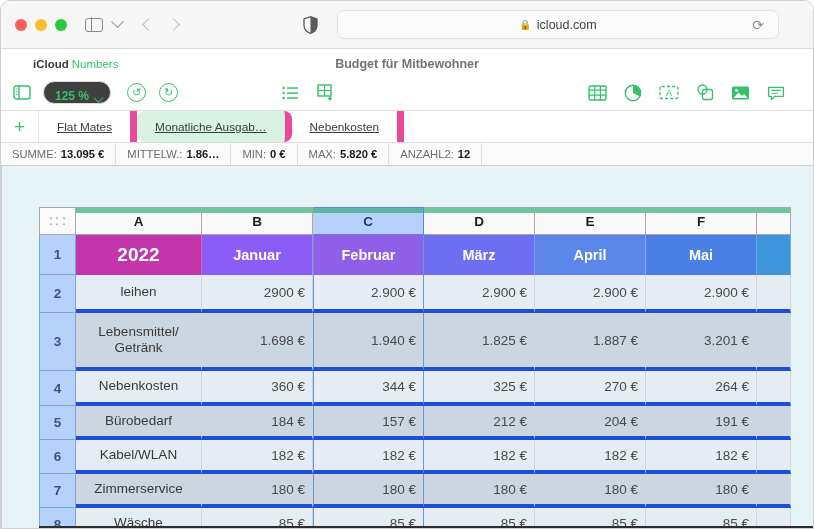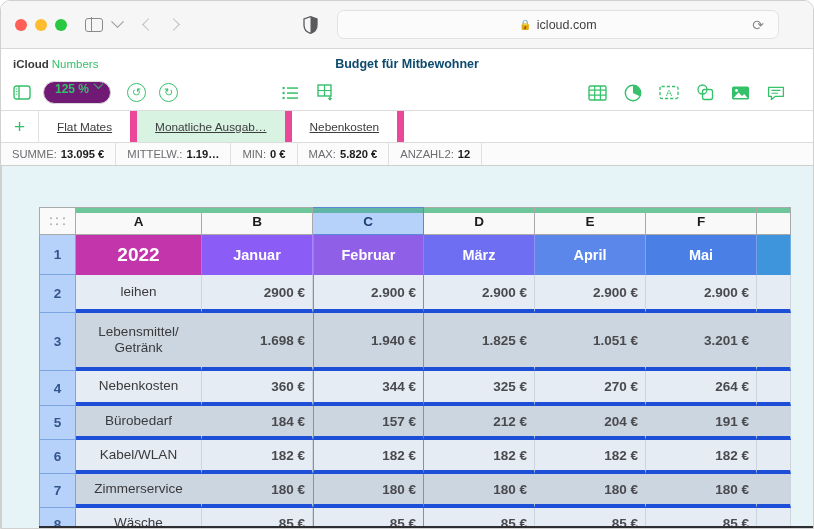--- a/index.html
+++ b/index.html
@@ -71,44 +71,44 @@
   }
 
   
   .app-head {
     height: 26px; min-height:26px;
     display:flex; align-items:center;
     padding: 3px 12px 0 12px;
     position:relative;
     background:#ffffff;
   }
-  .brand { font-size:11.5px; font-weight:700; color:#3a3a3c; }
+  .brand { font-size:11.5px; font-weight:700; color:#3a3a3c;margin-left:20px; }
   .brand .num { color:#35c06a; font-weight:400; margin-left:3px;}
   .doc-title {
     position:absolute; left:0; right:0; text-align:center;
-    font-size:12.5px; font-weight:700; color:#0c4a6e;
+    font-size:12.5px; font-weight:700; color:#737373;
     pointer-events:none;
   }
 
   .toolbar {
     height: 36px; min-height:36px;
     display:flex; align-items:center;
     padding: 0 12px 0 12px;
     background:#ffffff;
     border-bottom:1px solid #dcdcdc;
     position:relative;
   }
   .tb-icon { color:#35c06a; display:flex; align-items:center; justify-content:center; }
   .zoomsel {
     margin-left:12px;
     border:1px solid #dcdcdc; border-radius:13px;
     height:23px; padding:0 8px 0 11px;
-    display:flex; align-items:flex-start; gap:6px;
+    display:flex; align-items:flex-end; gap:6px;
     font-size:12px; color:#35c06a; font-weight:600;
-    background:#701a75;
+    background:#404040;
   }
   .zoomsel .cv { width:7px;height:7px;border-right:1.5px solid #35c06a;border-bottom:1.5px solid #35c06a;transform:rotate(45deg) translate(-1px,-1px);}
   .undo-redo { display:flex; gap:13px; margin-left:16px; }
   .circ {
     width:19px;height:19px;border:1.4px solid #35c06a;border-radius:50%;
     display:flex;align-items:center;justify-content:center;
     font-size:11px;color:#35c06a;
   }
   .tb-mid { display:flex; gap:18px; margin-left:104px; align-items:center;}
   .tb-right { display:flex; gap:17px; margin-left:auto; align-items:center; padding-right:16px;}
@@ -125,21 +125,21 @@
     font-size:19px; color:#35c06a; font-weight:300;
     border-right:1px solid #e2e2e2; background:#fff;
   }
   .tab {
     padding:0 18px; display:flex; align-items:center; justify-content:center;
     font-size:11.8px; color:#3c3c3e;
     border-right:7px solid #ec4899; background:#fff;
     white-space:nowrap;
     text-decoration:underline;
   }
-  .tab.active { background:#d9f3e2; }
+  .tab.active { background:#d9f3e2;border-radius:8px; }
   .tab-filler { flex:1; background:#fff; }
 
   
   .stats {
     height: 23px; min-height:23px;
     display:flex; align-items:stretch;
     background:#fbfbfb;
     border-bottom:1px solid #cfcfcf;
   }
   .stat {
@@ -210,21 +210,21 @@
   }
   .hdrcell.a { font-size:19px; }
 
   .cell {
     font-size:13.5px; color:#4a4a4e;
     vertical-align:middle;
     border-right:1px solid #ccd5de;
     border-bottom:4px solid #1d4ed8;
   }
   .cell.label { text-align:center; padding:0 6px; color:#3a3a3c; font-size:13.5px; line-height:1.22;}
-  .cell.num { text-align:right; padding-right:7px;font-weight:bold; }
+  .cell.num { text-align:right; padding-right:7px; }
   .row-odd  .cell { background:#e6ecf4; }
   .row-even .cell { background:#ccd6e0; }
 
   .selcol { border-left:1.6px solid #6c94d8; border-right:1.6px solid #6c94d8; }
 
   .bottom-edge{
     position:absolute; left:37px; right:0; bottom:0; height:2px; background:#2e2e30;
   }
 </style>
 </head>
@@ -361,21 +361,21 @@
     <div class="tab-filler"></div>
   </div>
 
   <div class="stats">
     <div class="stat">
       <span>SUMME:</span>
         <b>13.095 €</b>
     </div>
     <div class="stat">
       <span>MITTELW.:</span>
-        <b>1.19…</b>
+        <b>1.86…</b>
     </div>
     <div class="stat">
       <span>MIN:</span>
         <b>0 €</b>
     </div>
     <div class="stat">
       <span>MAX:</span>
         <b>5.820 €</b>
     </div>
     <div class="stat">
@@ -440,21 +440,21 @@
         <td class="cell num">2.900 €</td>
         <td class="cell num"></td>
       </tr>
 
       <tr class="row-even" style="height:58px">
         <td class="rowhdr">3</td>
         <td class="cell label">Lebensmittel/ Getränk</td>
         <td class="cell num">1.698 €</td>
         <td class="cell num selcol">1.940 €</td>
         <td class="cell num">1.825 €</td>
-        <td class="cell num">1.051 €</td>
+        <td class="cell num">1.887 €</td>
         <td class="cell num">3.201 €</td>
         <td class="cell num"></td>
       </tr>
 
       <tr class="row-odd" style="height:35px">
         <td class="rowhdr">4</td>
         <td class="cell label">Nebenkosten</td>
         <td class="cell num">360 €</td>
         <td class="cell num selcol">344 €</td>
         <td class="cell num">325 €</td>

